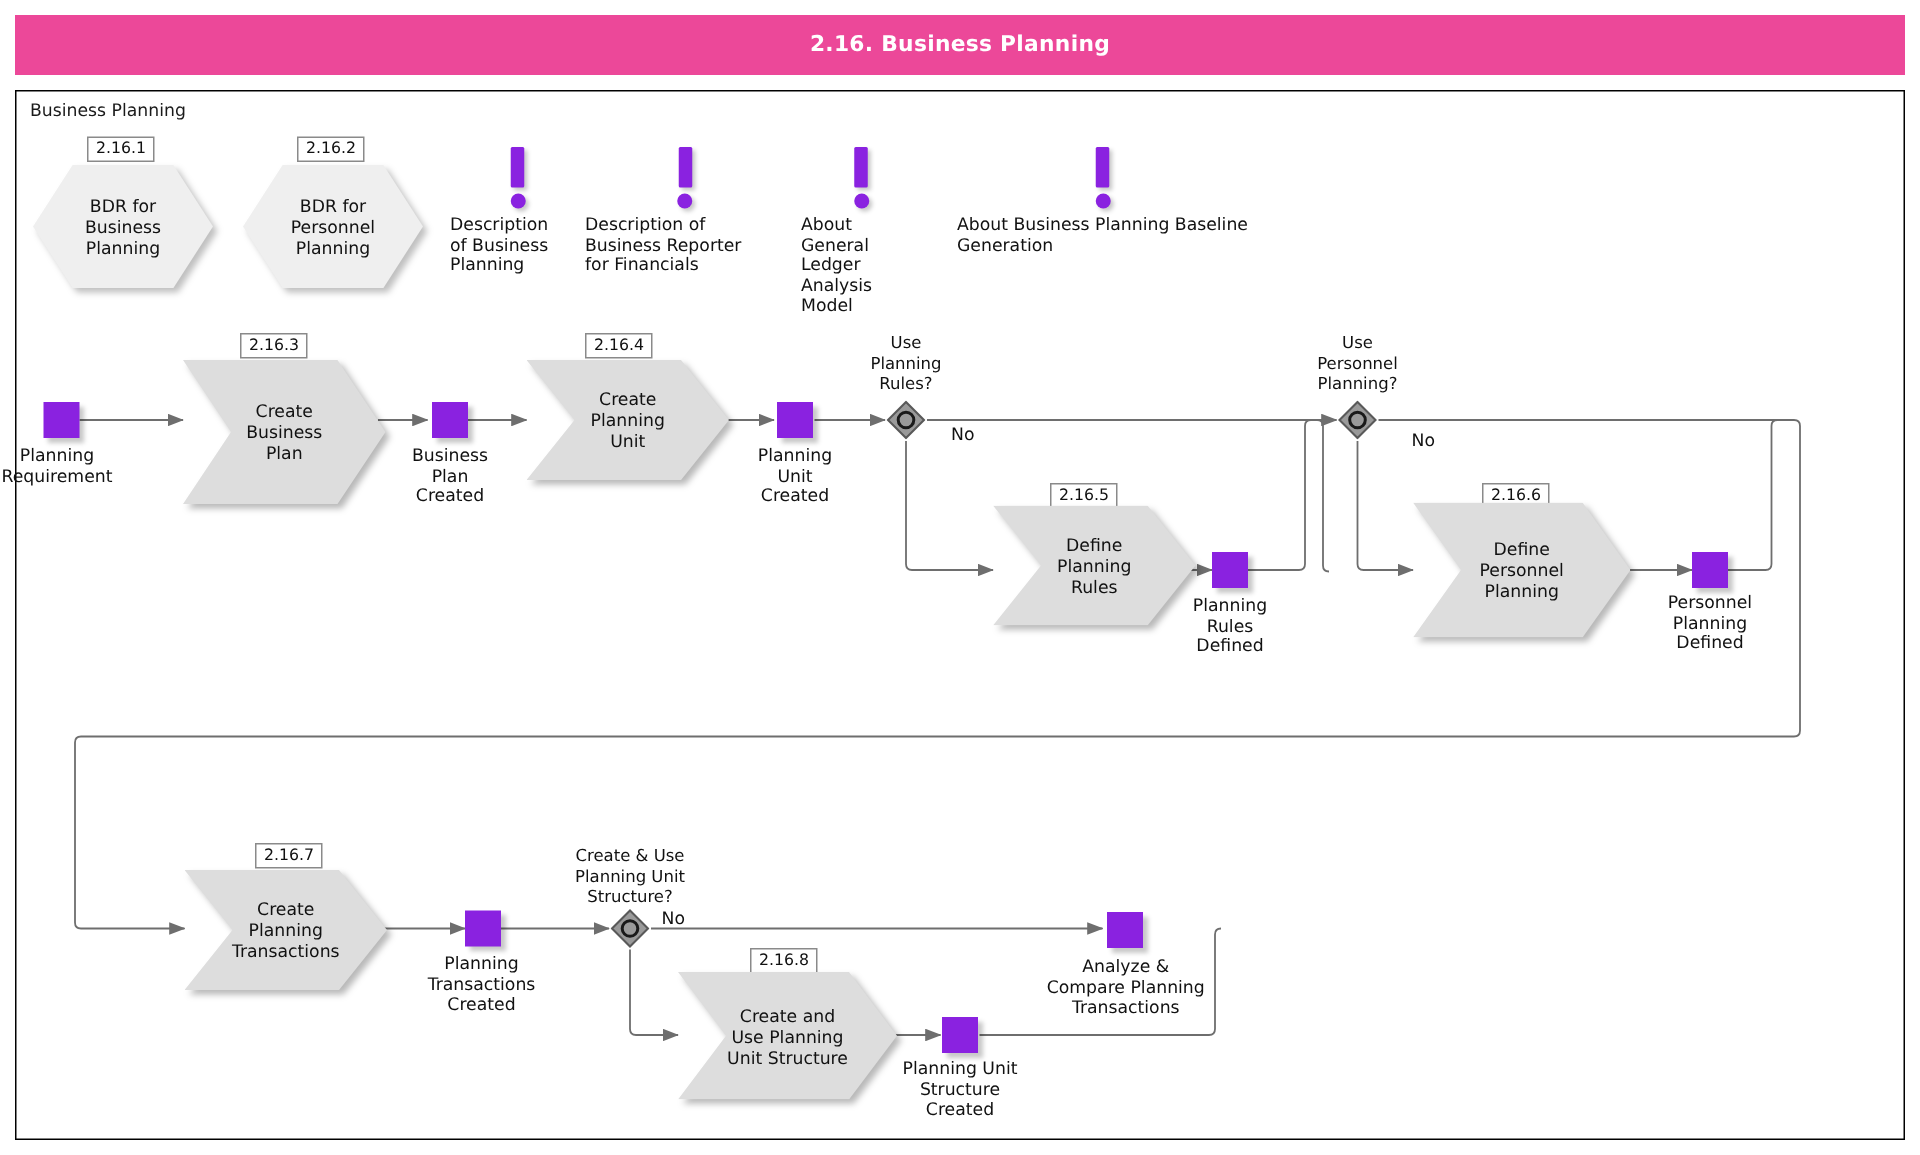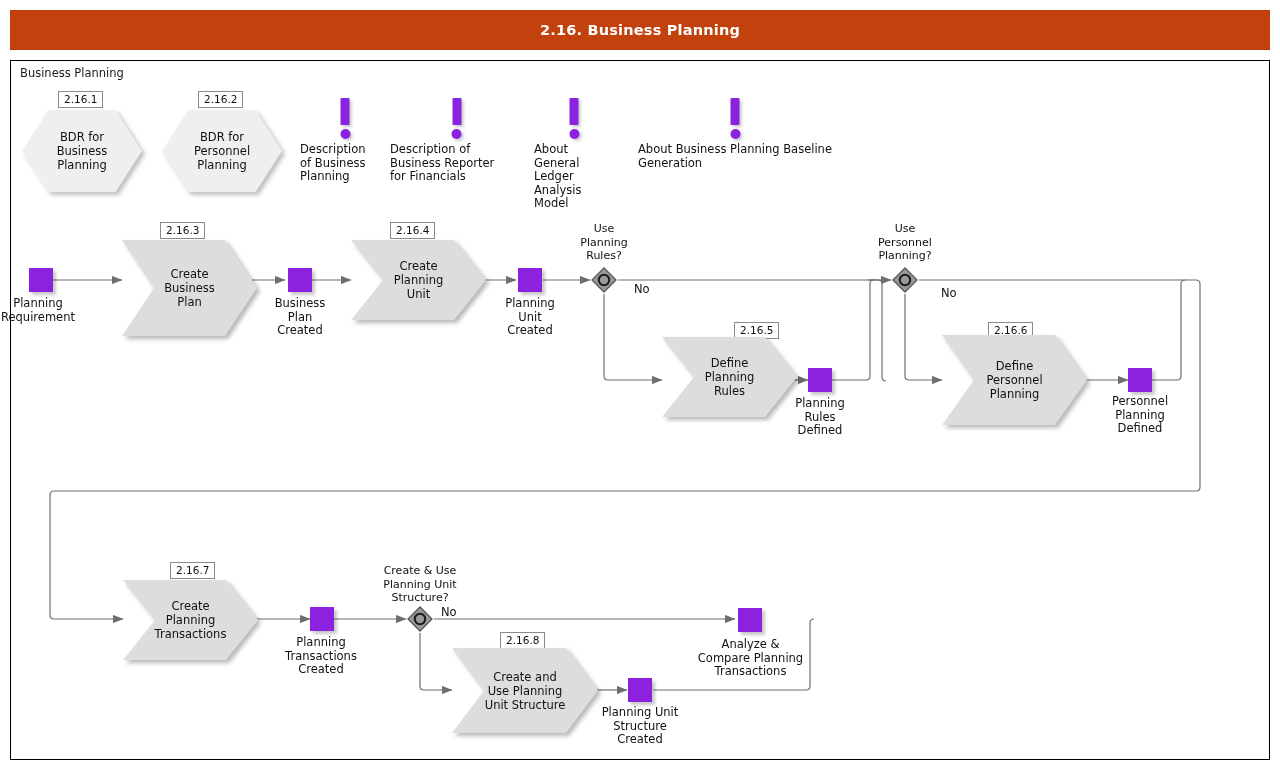--- a/index.html
+++ b/index.html
@@ -18,21 +18,21 @@
     position: relative;
     width: 1280px;
     height: 770px;
   }
   .title-bar {
     position: absolute;
     left: 10px;
     top: 10px;
     width: 1260px;
     height: 40px;
-    background: #c2410c;
+    background: #ec4899;
     color: #ffffff;
     font-size: 14.5px;
     font-weight: bold;
     display: flex;
     align-items: center;
     justify-content: center;
     letter-spacing: 0.2px;
   }
   .pool {
     position: absolute;
@@ -328,21 +328,21 @@
 
   <div class="gwlabel" style="left:559px; top:222px; width:90px;">Use
 Planning
 Rules?</div>
   <svg class="gw" style="left:591px; top:267px;" viewBox="0 0 26 26">
     <polygon points="13,1 25,13 13,25 1,13" fill="#9A9A9A" stroke="#595959" stroke-width="1.4"></polygon>
     <circle cx="13" cy="13" r="5.2" fill="none" stroke="#1a1a1a" stroke-width="2"></circle>
   </svg>
   <div class="nolabel" style="left:634px; top:282px;">No</div>
 
-  <div class="numbox" style="left:700px; top:322px;margin-left:34px;">2.16.5</div>
+  <div class="numbox" style="left:700px; top:322px;">2.16.5</div>
   <div class="task" style="left:662px; top:337px; width:135px; height:80px;">
     <div class="chev"></div>
     <div class="tlabel">Define Planning
 Rules</div>
   </div>
 
   <div class="evsquare" style="left:808px; top:368px;"></div>
   <div class="evlabel" style="left:775px; top:397px; width:90px;">Planning
 Rules
 Defined</div>

